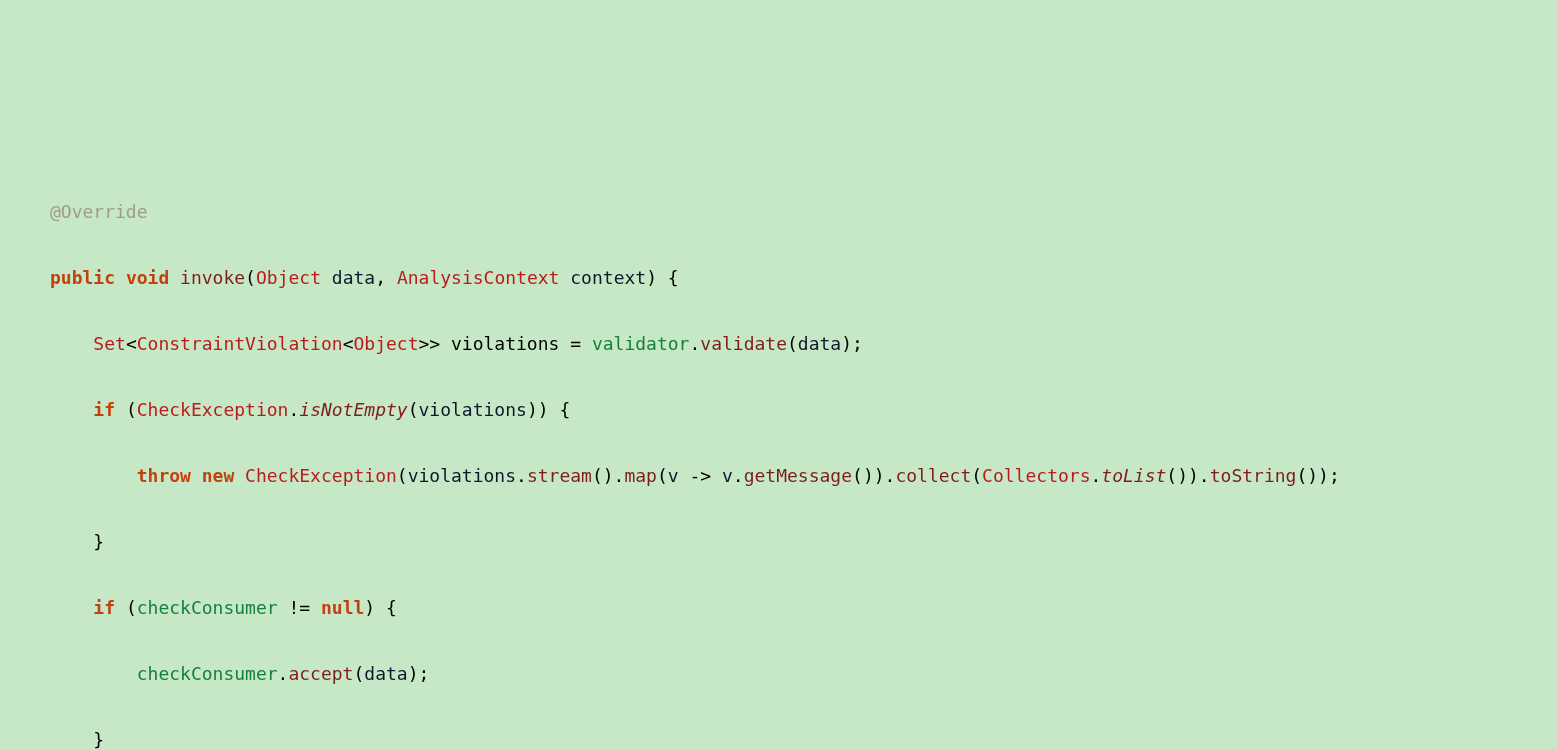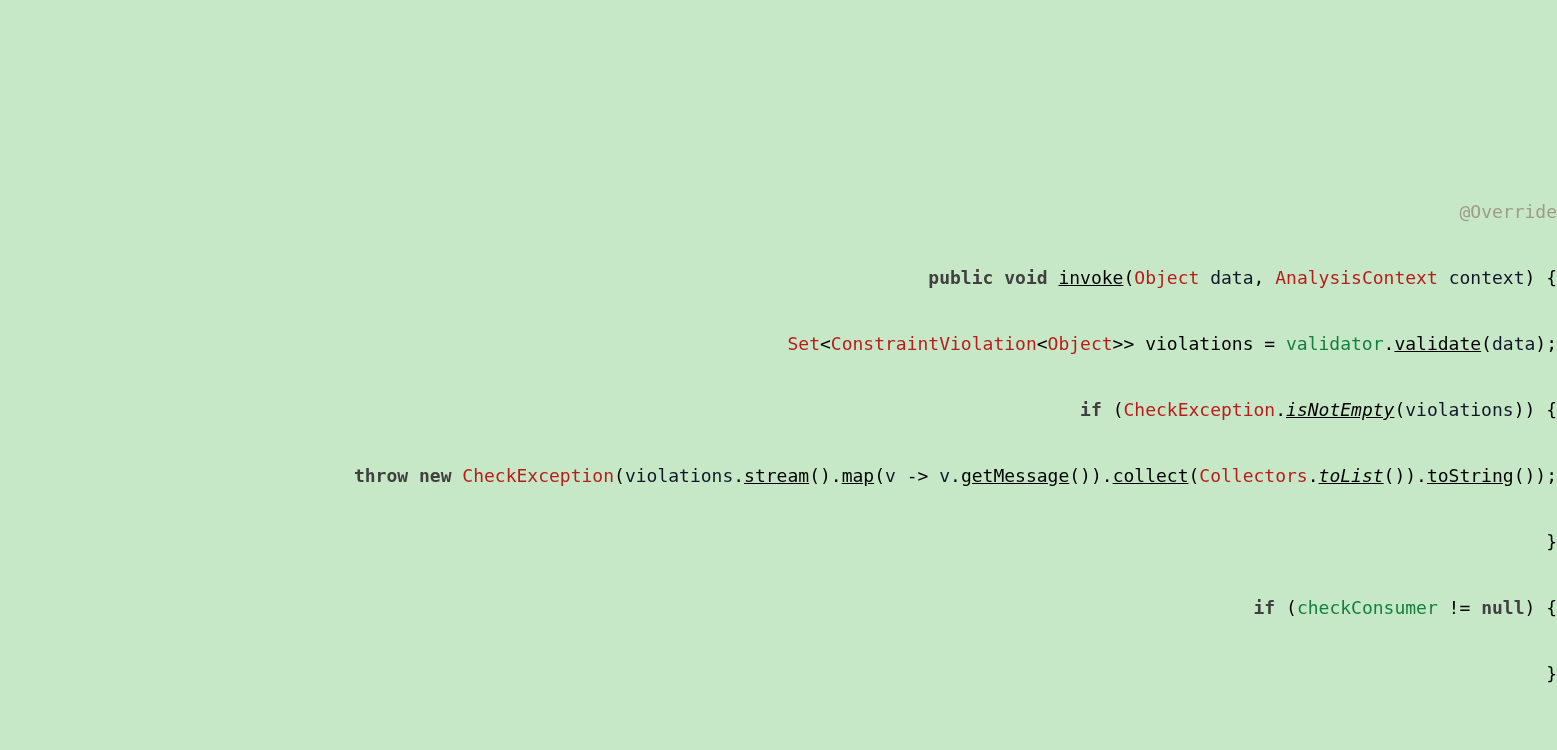--- a/index.html
+++ b/index.html
@@ -6,43 +6,44 @@
   body {
     background: #c6e8c6;
     font-family: 'Menlo', 'Monaco', 'Consolas', monospace;
     font-size: 18px;
     line-height: 33px;
     padding: 30px 0 30px 50px;
     color: #000;
     white-space: pre;
     overflow-x: auto;
   }
-  .line { display: block; text-align: right; }
+  .line { display: block; }
   .annotation { color: #9e9c89; }
-  .keyword { color: #404040; font-weight: bold; }
-  .method-name { color: #000000; text-decoration: underline; }
+  .keyword { color: #c2410c; font-weight: bold; }
+  .method-name { color: #7f1d1d; }
   .type { color: #b91c1c; }
   .param { color: #0f172a; }
   .field { color: #15803d; }
   .static-method { font-style: italic; margin-top: 43px; }
   .var { color: #000; }
 </style>
 </head>
 <body>
 
 
 
 <div class="code">
 <span class="line"><span class="annotation">@Override</span></span>
 <span class="line"><span class="keyword">public</span> <span class="keyword">void</span> <span class="method-name">invoke</span>(<span class="type">Object</span> <span class="param">data</span>, <span class="type">AnalysisContext</span> <span class="param">context</span>) {</span>
 <span class="line">    <span class="type">Set</span>&lt;<span class="type">ConstraintViolation</span>&lt;<span class="type">Object</span>&gt;&gt; <span class="var">violations</span> = <span class="field">validator</span>.<span class="method-name">validate</span>(<span class="param">data</span>);</span>
 <span class="line">    <span class="keyword">if</span> (<span class="type">CheckException</span>.<span class="method-name static-method">isNotEmpty</span>(<span class="param">violations</span>)) {</span>
 <span class="line">        <span class="keyword">throw</span> <span class="keyword">new</span> <span class="type">CheckException</span>(<span class="param">violations</span>.<span class="method-name">stream</span>().<span class="method-name">map</span>(<span class="param">v</span> -&gt; <span class="param">v</span>.<span class="method-name">getMessage</span>()).<span class="method-name">collect</span>(<span class="type">Collectors</span>.<span class="method-name static-method">toList</span>()).<span class="method-name">toString</span>());</span>
 <span class="line">    }</span>
 <span class="line">    <span class="keyword">if</span> (<span class="field">checkConsumer</span> != <span class="keyword">null</span>) {</span>
+<span class="line">        <span class="field">checkConsumer</span>.<span class="method-name">accept</span>(<span class="param">data</span>);</span>
 <span class="line">    }</span>
 
 
 
 
 
 
 
 
 

